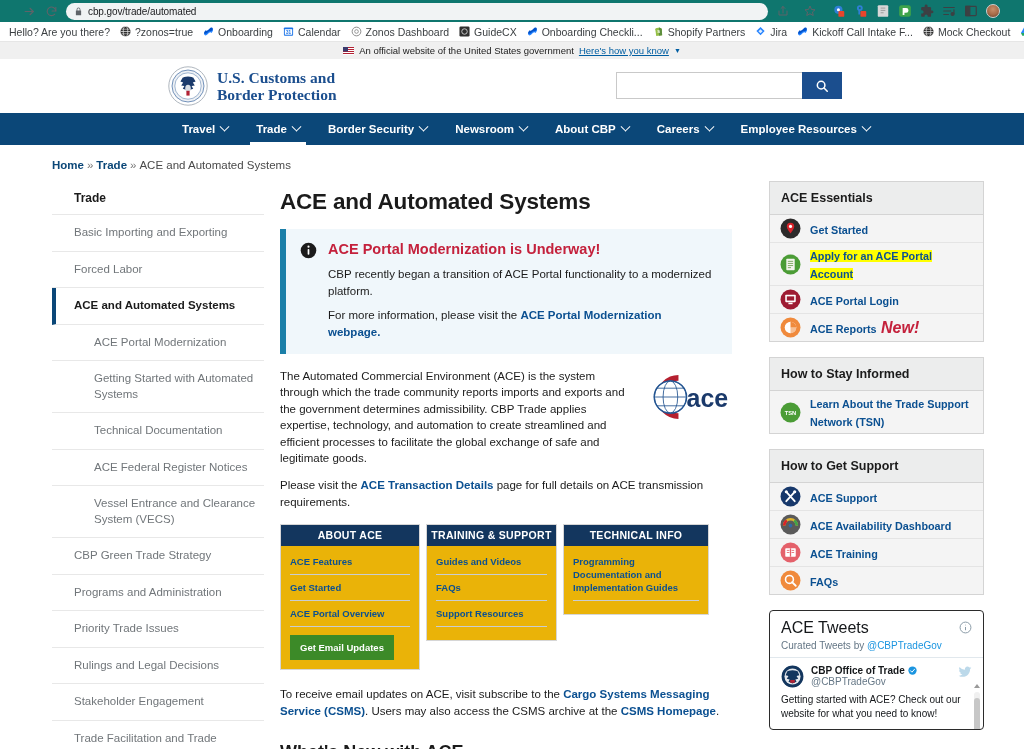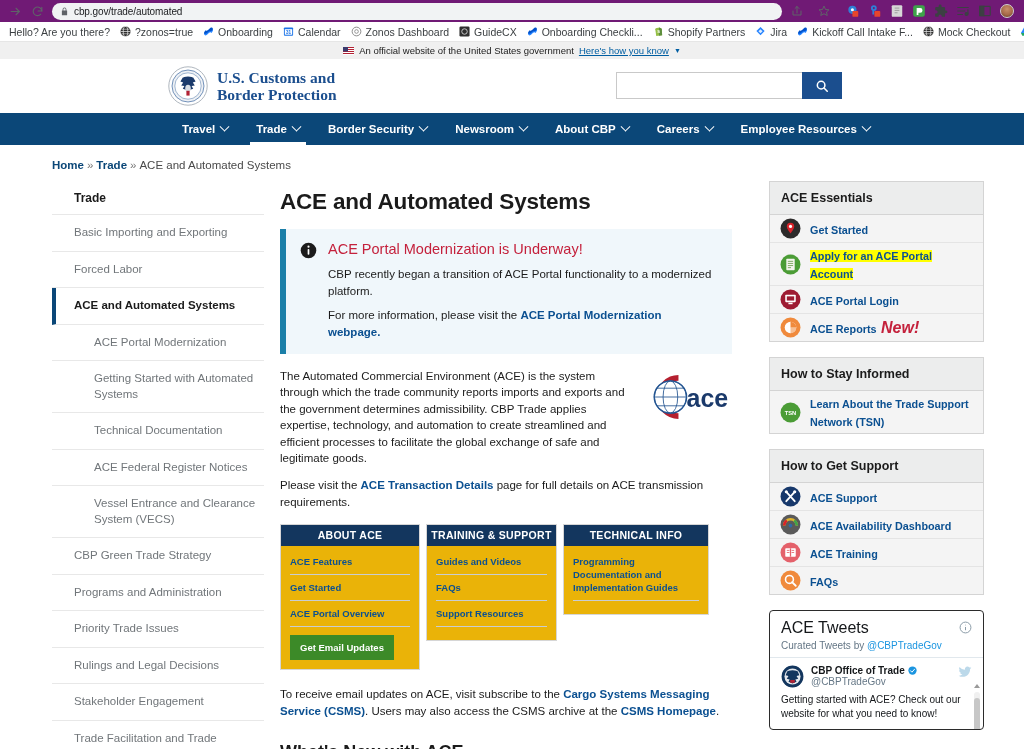--- a/index.html
+++ b/index.html
@@ -7,24 +7,24 @@
     margin: 0; padding: 0;
     width: 1024px; height: 749px;
     overflow: hidden;
     background: #fff;
     font-family: "Liberation Sans", sans-serif;
   }
 
   
   .browser-chrome {
     height: 22px;
-    background: #701a75;
+    background: #0f766e;
     display: flex;
     align-items: center;
-    padding: 0 6px;
+    padding: 0 20px;
     border-bottom: 0;
   }
   .nav-btn {
     width: 18px; height: 18px;
     display: flex; align-items: center; justify-content: center;
     color: #5f6368; font-size: 12px;
     flex: 0 0 auto;
   }
   .omnibox {
     flex: 1 1 auto;
@@ -194,21 +194,21 @@
     border-left: 6px solid #1b7fa8;
     padding: 12px 16px 13px 14px;
     margin-left: 4px;
     display: flex; gap: 11px;
     align-items: flex-start;
   }
   .info-ico {
     width: 17px; height: 17px; flex: 0 0 auto; margin-top: 1px;
   }
   .alert-title {
-    color: #c4213c; font-size: 14.5px; font-weight: 400;
+    color: #c4213c; font-size: 14.5px; font-weight: 700;
     margin-bottom: 9px;
   }
   .alert-p { font-size: 11.5px; color: #1b1b1b; line-height: 1.45; margin-bottom: 8px; }
   .alert-p:last-child { margin-bottom: 0; }
   .lnk { color: #0b5091; font-weight: 700; text-decoration: none; }
 
   .intro-row { display: flex; margin: 14px 0 0 4px; gap: 8px; }
   .intro-p {
     font-size: 11.5px; color: #1b1b1b; line-height: 1.44;
     flex: 1 1 auto;

